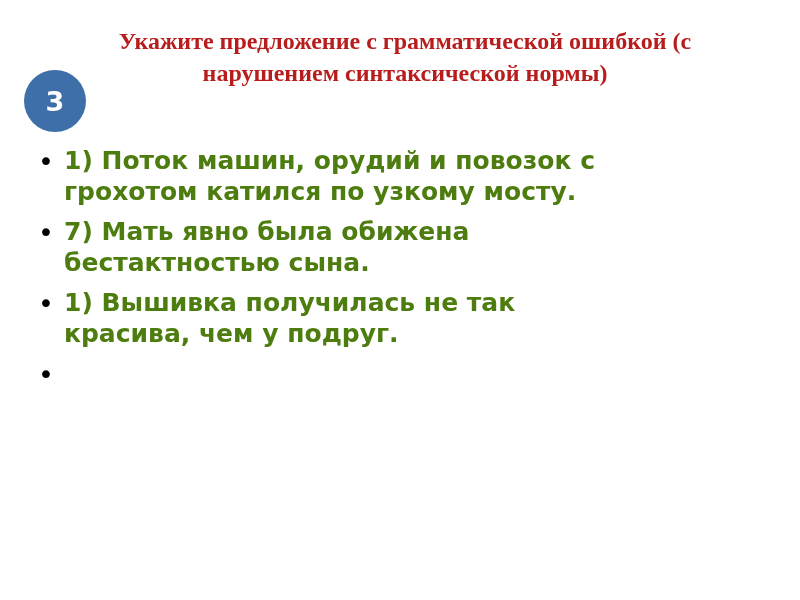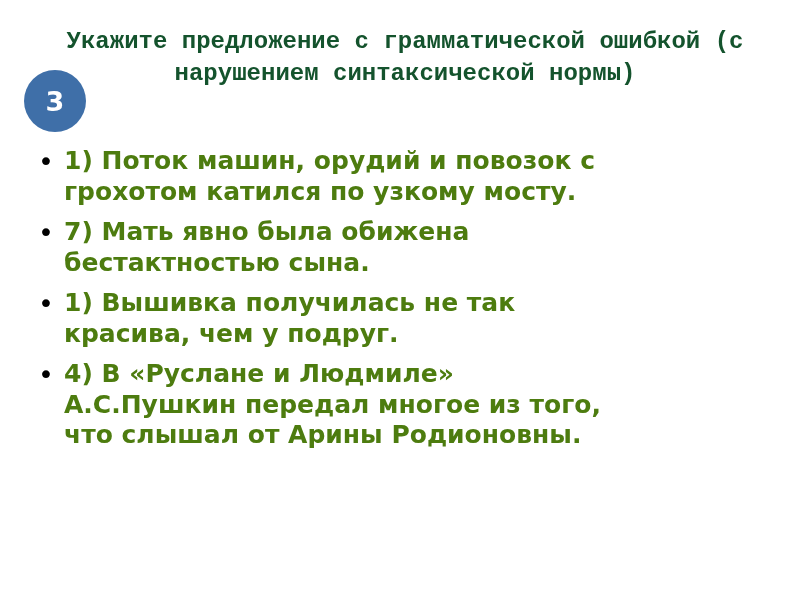--- a/index.html
+++ b/index.html
@@ -42,22 +42,22 @@
 
   .title {
     position: absolute;
     left: 60px;
     top: 26px;
     width: 690px;
     text-align: center;
     font-size: 24px;
     font-weight: bold;
     line-height: 1.32;
-    color: #14532d;
-    font-family: Liberation Mono, monospace;
+    color: #b91c1c;
+    font-family: Liberation Serif, serif;
     z-index: 2;
   }
 
   .content {
     position: absolute;
     left: 34px;
     top: 146px;
     width: 700px;
     z-index: 3;
   }
@@ -118,17 +118,16 @@
       <span class="bullet-text">7) Мать явно была обижена бестактностью сына.</span>
     </div>
 
     <div class="bullet-item item-3">
       <span class="bullet-dot">•</span>
       <span class="bullet-text">1) Вышивка получилась не так красива, чем у подруг.</span>
     </div>
 
     <div class="bullet-item item-4">
       <span class="bullet-dot">•</span>
-      <span class="bullet-text">4) В «Руслане и Людмиле» А.С.Пушкин передал многое из того, что слышал от Арины Родионовны.</span>
     </div>
 
   </div>
 </div>
 
 </body></html>

